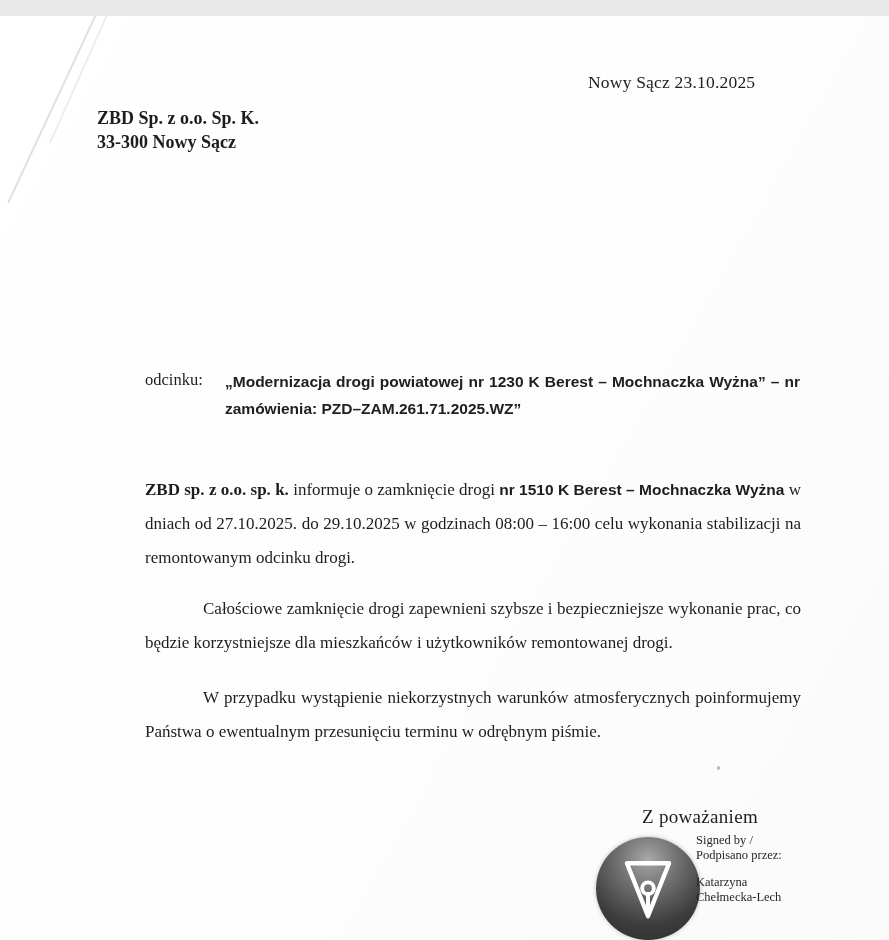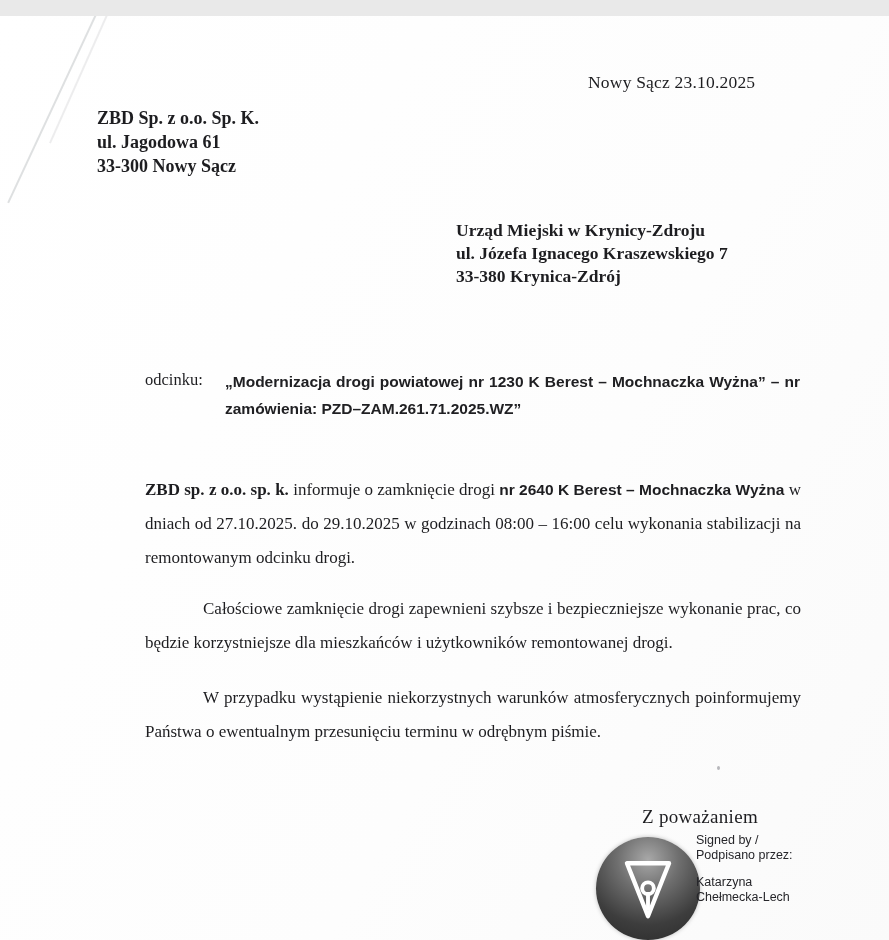--- a/index.html
+++ b/index.html
@@ -119,21 +119,21 @@
     box-shadow: 0 0 4px rgba(0,0,0,.25);
     display: flex;
     align-items: center;
     justify-content: center;
   }
   .stamp svg { display: block; }
 
   .sig-text {
     position: absolute;
     left: 696px;
-    font-family: Liberation Sans, sans-serif;
+    font-family: Liberation Serif, serif;
     font-size: 12.5px;
     line-height: 15px;
     color: #26262a;
     white-space: nowrap;
   }
   .sig-text.signed-by { top: 817px; }
   .sig-text.sig-name  { top: 859px; }
   .sig-text.sig-date  { top: 948px; }
 </style>
 </head>
@@ -142,36 +142,30 @@
 <div class="page">
 
   <div class="crease c1"></div>
   <div class="crease c2"></div>
   <div class="speck"></div>
 
   <div class="date-line">Nowy Sącz 23.10.2025</div>
 
   <div class="sender">
     <div>ZBD Sp. z o.o. Sp. K.</div>
-    <div>ul. Jagodowa 61</div>
     <div>33-300 Nowy Sącz</div>
   </div>
 
-  <div class="recipient">
-    <div>Urząd Miejski w Krynicy-Zdroju</div>
-    <div>ul. Józefa Ignacego Kraszewskiego 7</div>
-    <div>33-380 Krynica-Zdrój</div>
-  </div>
 
   <div class="subject-row">
     <div class="subject-label">odcinku:</div>
     <div class="subject-text">„Modernizacja drogi powiatowej nr 1230 K Berest – Mochnaczka Wyżna” – nr zamówienia: PZD–ZAM.261.71.2025.WZ”</div>
   </div>
 
-  <p class="body-par p1"><span class="seg-bold">ZBD sp. z o.o. sp. k.</span><span> informuje o zamknięcie drogi </span><span class="seg-sans">nr 2640 K Berest – Mochnaczka Wyżna</span><span> w dniach od 27.10.2025. do 29.10.2025 w godzinach 08:00 – 16:00  celu wykonania stabilizacji na remontowanym odcinku drogi.</span></p>
+  <p class="body-par p1"><span class="seg-bold">ZBD sp. z o.o. sp. k.</span><span> informuje o zamknięcie drogi </span><span class="seg-sans">nr 1510 K Berest – Mochnaczka Wyżna</span><span> w dniach od 27.10.2025. do 29.10.2025 w godzinach 08:00 – 16:00  celu wykonania stabilizacji na remontowanym odcinku drogi.</span></p>
 
   <p class="body-par p3">W przypadku wystąpienie niekorzystnych warunków atmosferycznych poinformujemy Państwa o ewentualnym przesunięciu terminu w odrębnym piśmie.</p>
 
   <p class="body-par p2">Całościowe zamknięcie drogi zapewnieni szybsze i bezpieczniejsze wykonanie prac, co będzie korzystniejsze dla mieszkańców i użytkowników remontowanej drogi.</p>
 
   <div class="closing">Z poważaniem</div>
 
   <div class="stamp">
     <span>
       <svg width="78" height="78" viewBox="-50 -50 100 100" aria-hidden="true">

